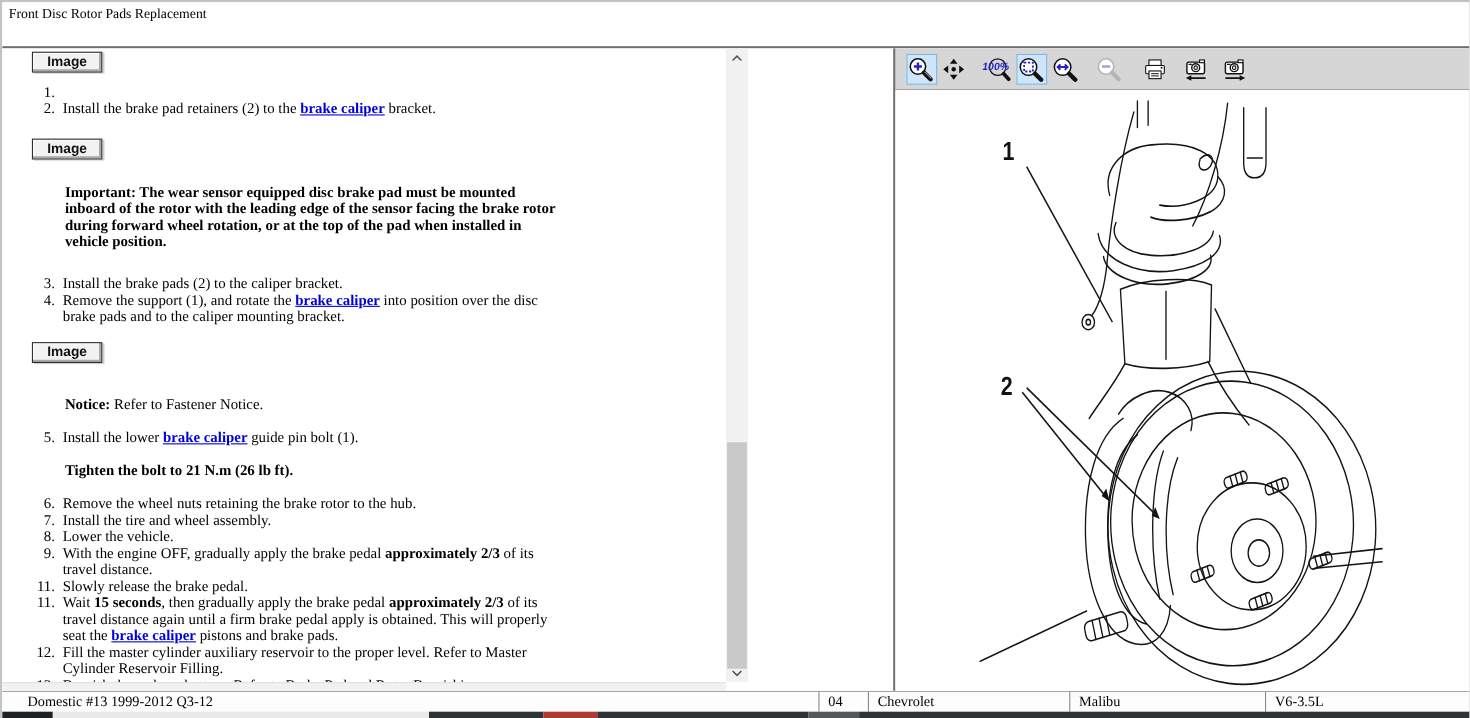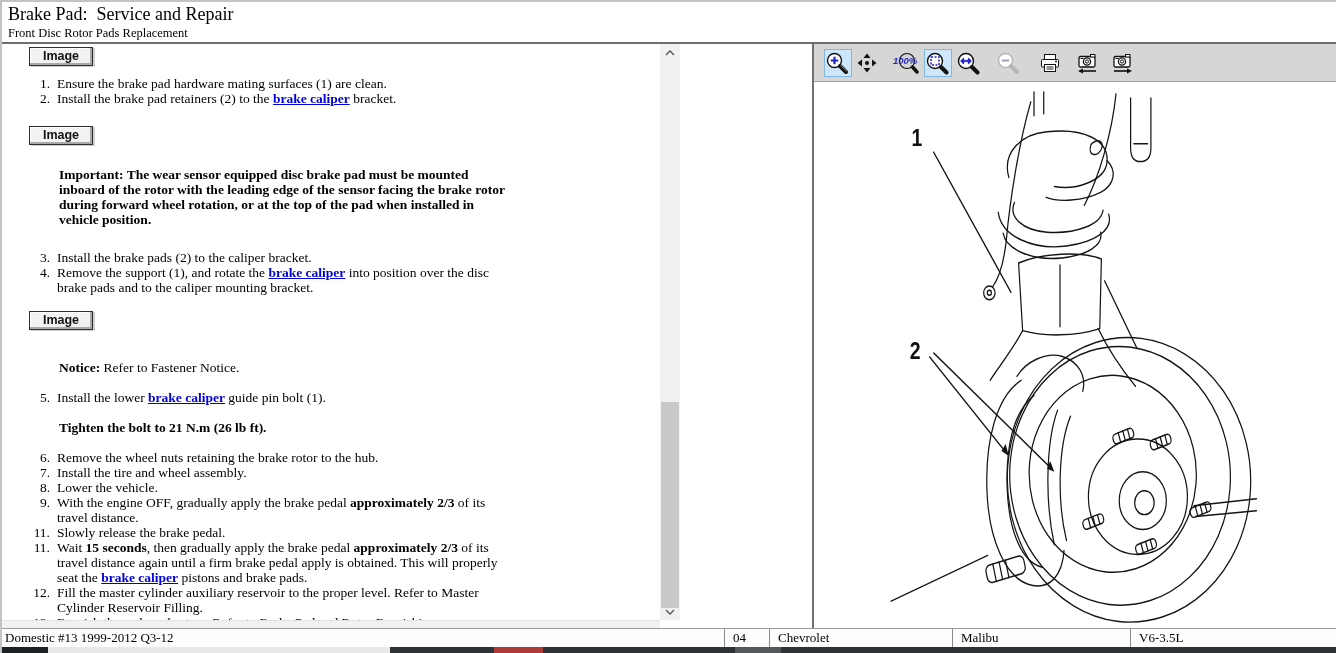--- a/index.html
+++ b/index.html
@@ -45,50 +45,48 @@
   .tb-btn:nth-child(6){margin-left:12px;}
   .tb-btn:nth-child(7){margin-left:14px;}
   .tb-btn:nth-child(8){margin-left:9px;}
   .tb-btn:nth-child(9){margin-left:7px;}
   .canvas{flex:1;position:relative;background:#fff;}
   .canvas svg{position:absolute;left:0;top:0;width:100%;height:100%;}
   .cal{font-family:"Liberation Sans",sans-serif;font-weight:bold;font-size:24px;fill:#111;}
   
   .statusbar{height:19px;box-sizing:border-box;border-top:1px solid #9a9a9a;background:#fdfdfd;
     display:flex;align-items:center;font-size:13px;}
-  .sb-left{width:722px;flex:none;padding-left:3px;box-sizing:border-box;}
+  .sb-left{width:722px;flex:none;padding-left:3px;box-sizing:border-box;margin-left:20px;}
   .sb-cell{height:100%;display:flex;align-items:center;border-left:1px solid #8a8a8a;padding-left:8px;box-sizing:border-box;flex:none;}
   .sb-cell.c0{width:45px;} .sb-cell.c1{width:183px;} .sb-cell.c2{width:178px;} .sb-cell.c3{flex:1;}
   
   .taskbar{height:8px;display:flex;}
   .taskbar div{height:100%;}
   .tk0{width:46px;background:#1d2125;} .tk1{width:342px;background:#e9e9e9;}
   .tk2{width:104px;background:#2e3338;} .tk3{width:49px;background:#ae3a36;}
   .tk4{width:192px;background:#2e3338;} .tk5{width:46px;background:#53585c;}
   .tk6{flex:1;background:#2e3338;}
 </style>
 </head>
 <body>
 
 <div class="window">
 
   <div class="header">
-    <div class="title">Brake Pad:  Service and Repair</div>
     <div class="subtitle">Front Disc Rotor Pads Replacement</div>
   </div>
 
   <div class="main">
 
     <div class="left-panel">
       <div class="content" id="content-root">
           <button class="img-btn" style="margin-top: 3px;">Image</button>
           <div class="steps" style="margin-top: 10px;">
             <div class="step">
               <span class="num">1.</span>
-              <span class="txt">Ensure the brake pad hardware mating surfaces (1) are clean.</span>
             </div>
             <div class="step">
               <span class="num">2.</span>
               <span class="txt">Install the brake pad retainers (2) to the <a class="lnk">brake caliper</a> bracket.</span>
             </div>
           </div>
           <button class="img-btn" style="margin-top: 20px;">Image</button>
           <div class="para bold" style="margin-top: 22px;">Important: The wear sensor equipped disc brake pad must be mounted inboard of the rotor with the leading edge of the sensor facing the brake rotor during forward wheel rotation, or at the top of the pad when installed in vehicle position.</div>
           <div class="steps" style="margin-top: 23px;">
             <div class="step">

